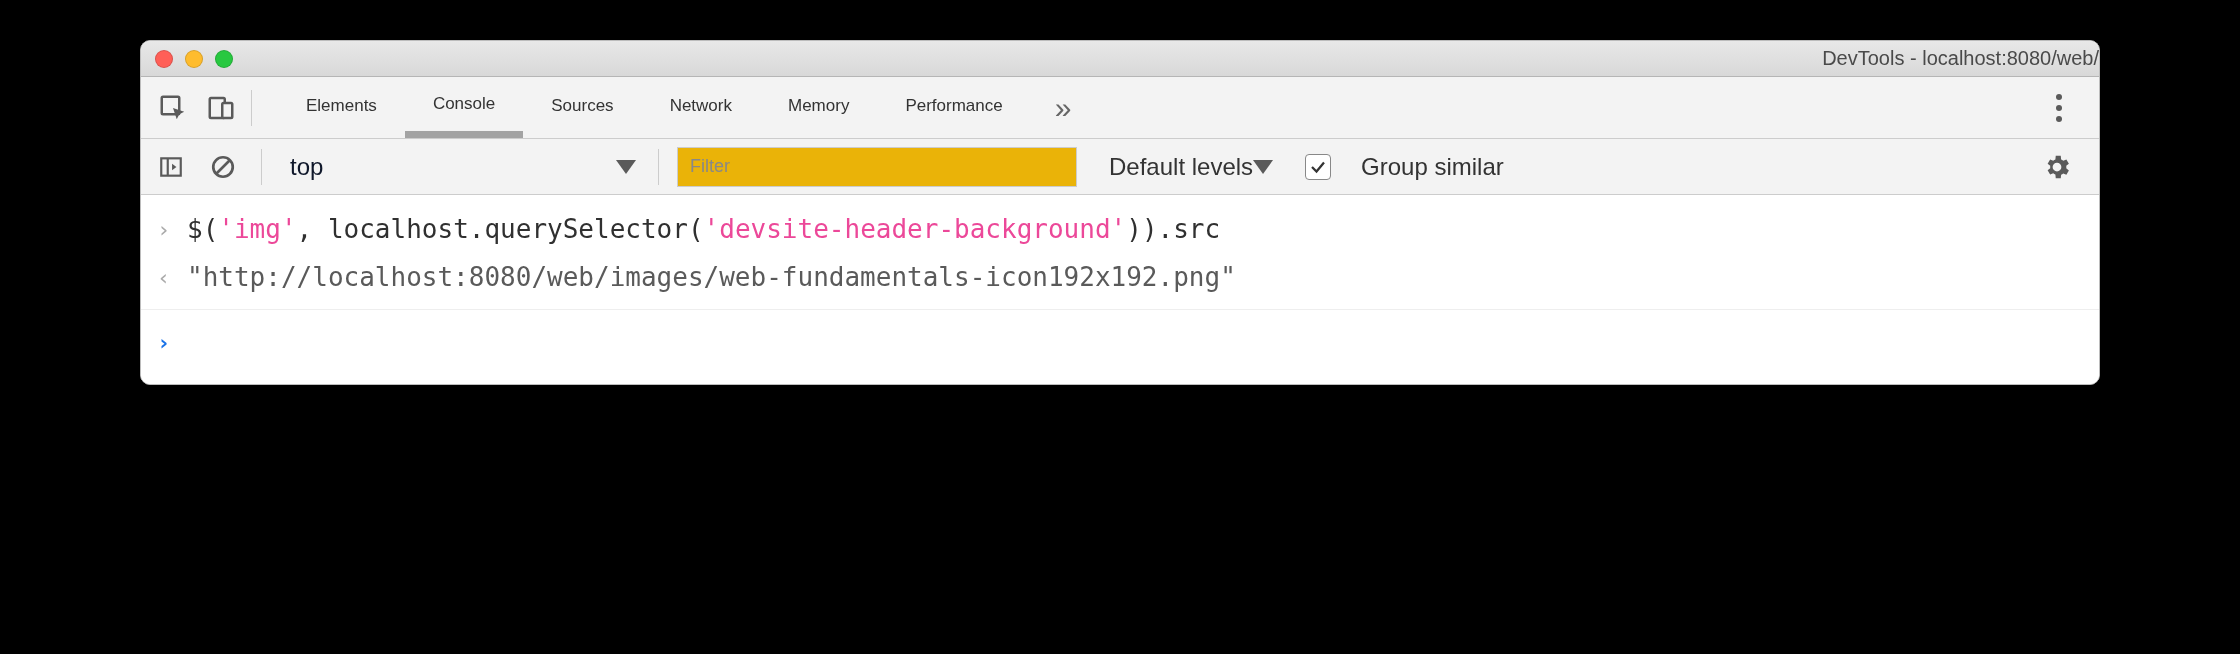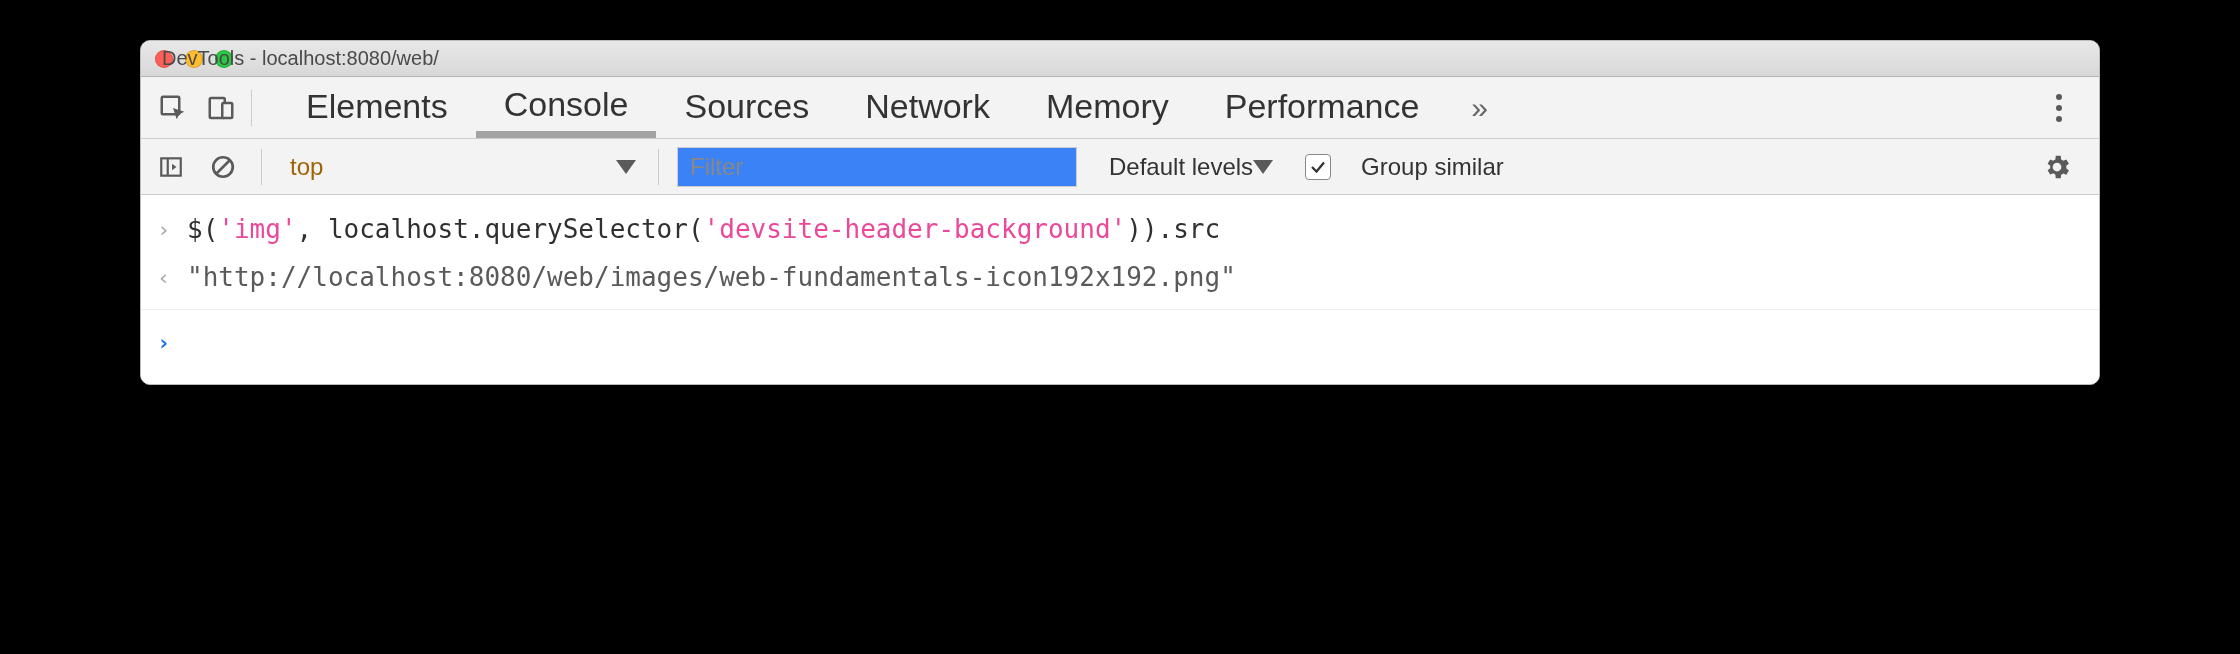--- a/index.html
+++ b/index.html
@@ -35,21 +35,21 @@
     gap: 12px;
     margin-left: 14px;
   }
   .tl { width: 18px; height: 18px; border-radius: 50%; border:1px solid rgba(0,0,0,.15);}
   .tl.red { background:#ff5f57;}
   .tl.yellow { background:#febc2e;}
   .tl.green { background:#28c840;}
   .title {
     position: absolute;
     left: 0; right: 0;
-    text-align: left;
+    text-align: right;
     font-size: 20px;
     color: #4a4a4a;
     margin-left: 21px;
   }
   
   .tabs-row {
     height: 62px;
     background: #f3f3f3;
     border-bottom: 1px solid #ccc;
     display: flex;
@@ -65,21 +65,21 @@
   .tabs {
     display: flex;
     align-items: stretch;
     height: 100%;
     margin-left: 20px;
     flex: 1;
   }
   .tab {
     display:flex; align-items:center;
     padding: 16px 28px;
-    font-size: 34px;
+    font-size: 17px;
     color:#333;
     cursor:pointer;
     border-bottom: 3px solid transparent;
   }
   .tab.active {
     color:#333;
     font-weight:500;
     border-bottom: 7px solid #a3a3a3;
   }
   .more-tabs {
@@ -107,31 +107,31 @@
     gap: 12px;
     font-size: 24px;
     color:#333;
   }
   .sep { width:1px; height:36px; background:#ccc; margin:0 6px;}
   .context-select{
     display:flex; align-items:center; justify-content:space-between;
     width: 360px;
     padding: 0 4px 0 10px;
     cursor:pointer;
-    color:#a16207;
+    color:#0f172a;
   }
   .triangle-down{
     width:0;height:0;border-left:10px solid transparent;border-right:10px solid transparent;border-top:14px solid #5a5a5a;
   }
   .filter-input{
     flex: 0 0 400px;
     height: 40px;
     border:1px solid #ccc;
-    background:#3b82f6;
-    font-size:24px;
+    background:#eab308;
+    font-size:18px;
     padding: 0 12px;
     color:#333;
   }
   .filter-input::placeholder{color:#888;}
   .levels{ display:flex; align-items:center; gap:0; cursor:pointer; padding-left:20px;}
   .checkbox{
     width:26px;height:26px;border:1px solid #888;border-radius:4px;background:#fff;
     display:flex;align-items:center;justify-content:center;
     margin-left:20px;
   }

